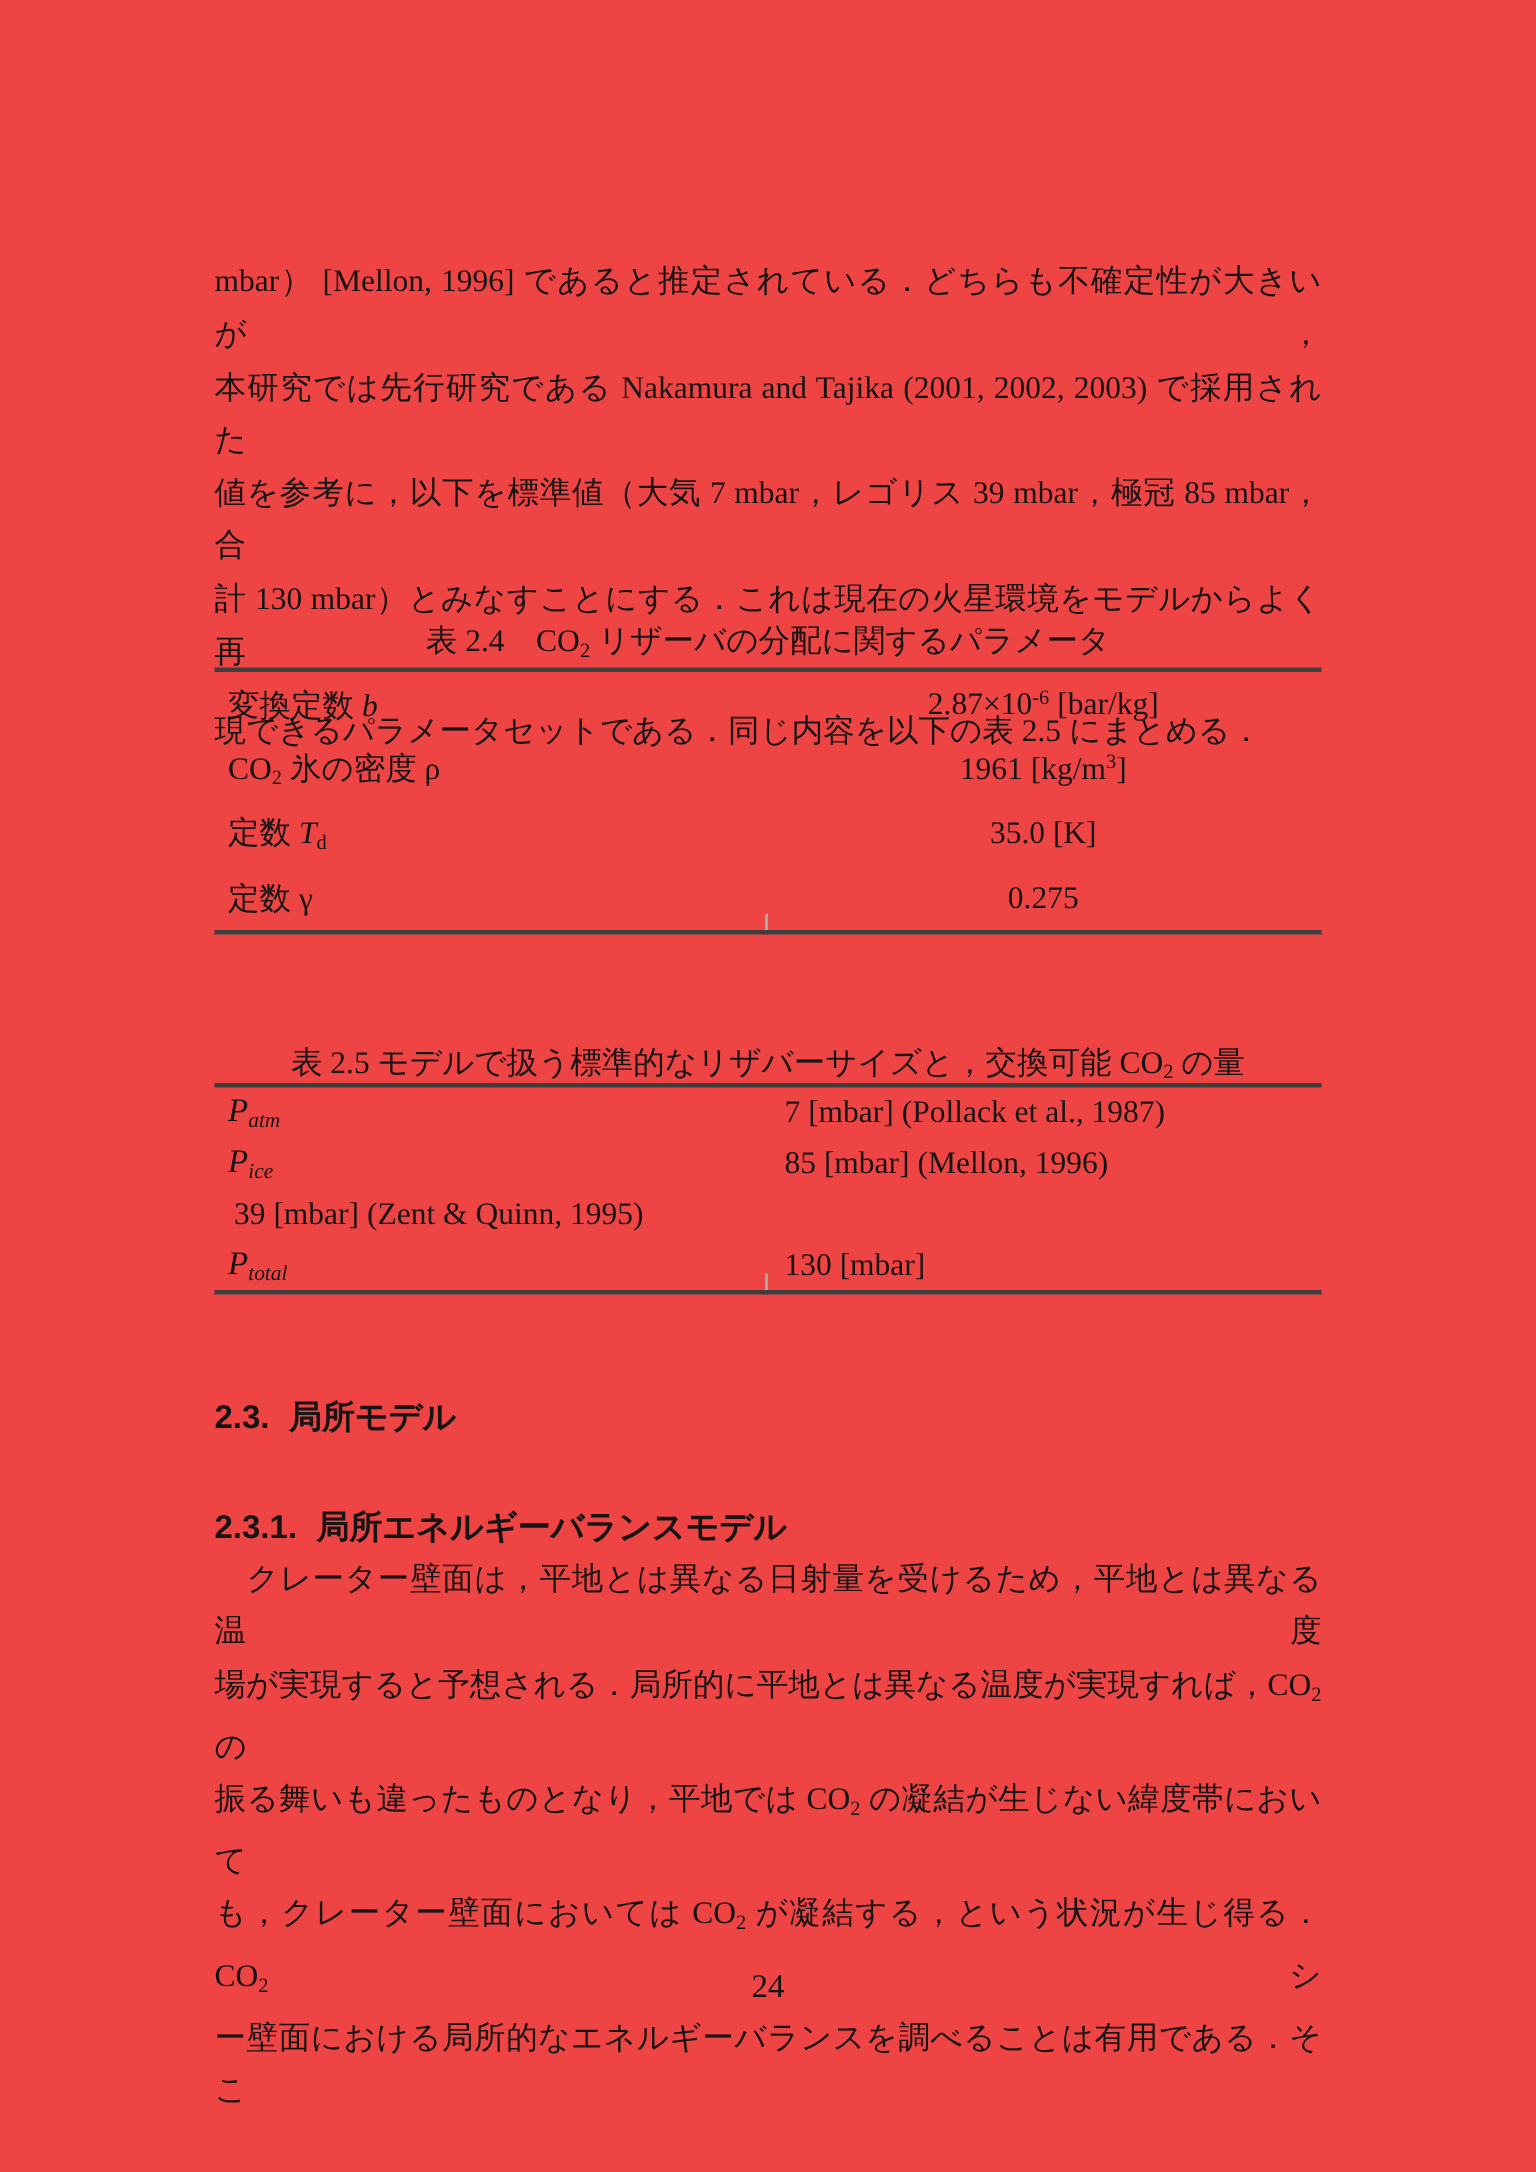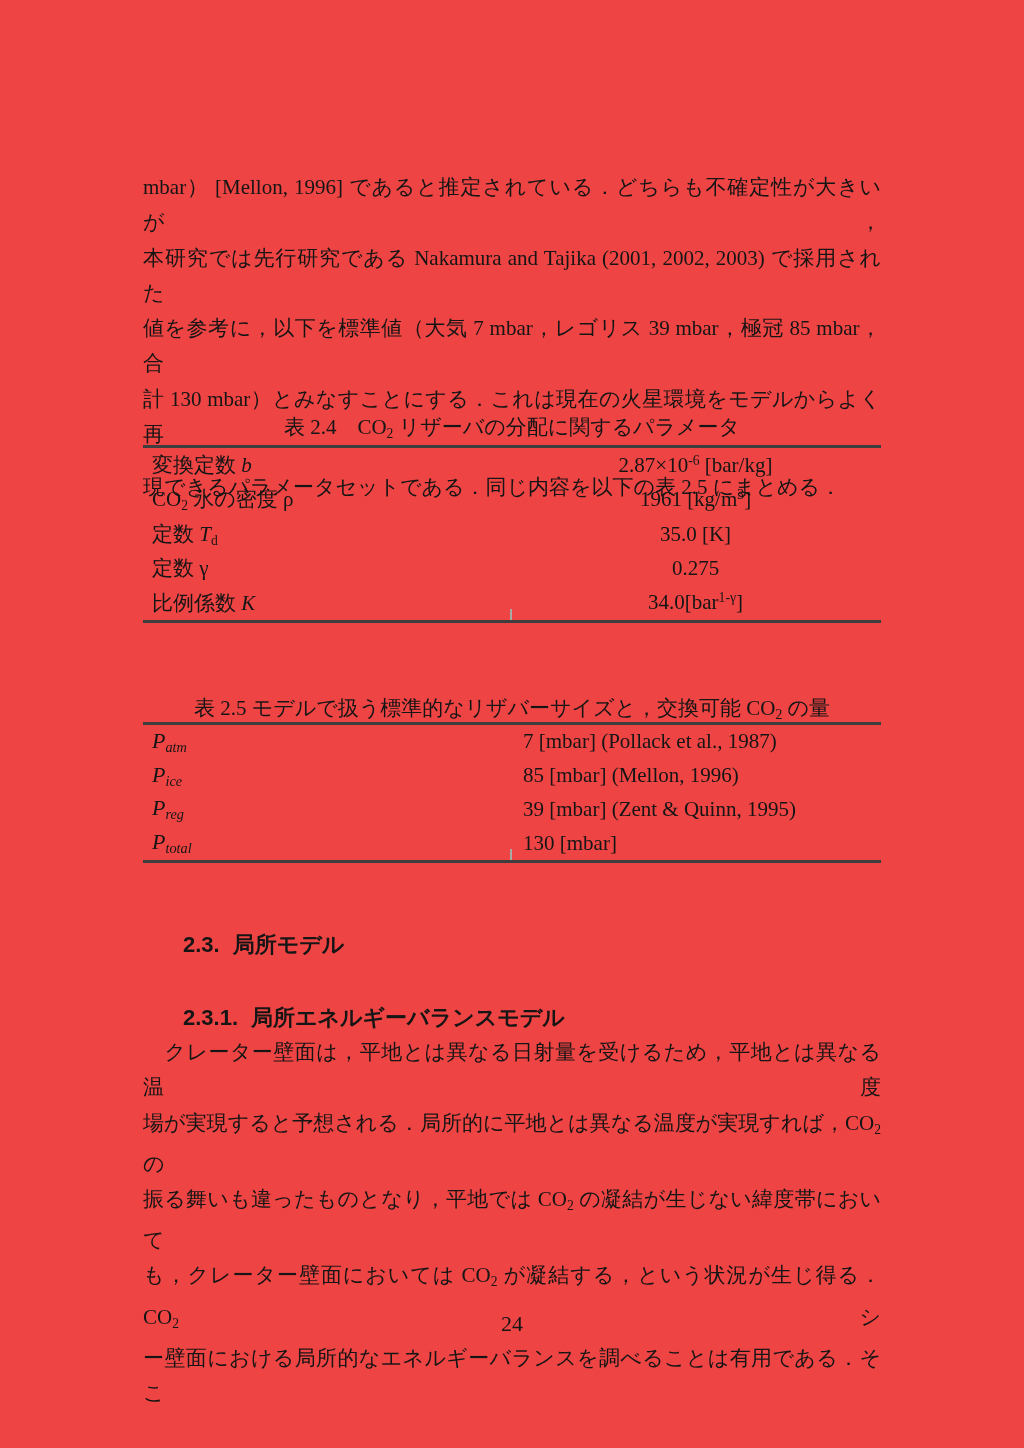--- a/index.html
+++ b/index.html
@@ -70,21 +70,20 @@
     height: 11px;
     background: #a8a8a8;
   }
   .heading {
     position: absolute;
     left: 143px;
     width: 738px;
     font-family: "Liberation Sans", "DejaVu Sans", sans-serif;
     font-weight: bold;
     font-size: 22px;
-    margin-left: 40px;
   }
   .h23 { top: 930px; }
   .h231 { top: 1003px; }
   .heading .sec-num { margin-right: 13px; }
   .page-number {
     position: absolute;
     left: 0;
     width: 1024px;
     top: 1311px;
     text-align: center;
@@ -122,44 +121,39 @@
         <div class="tcell-value"><span>1961 [kg/m</span><span class="seg-sup">3</span><span>]</span></div>
       </div>
       <div class="trow">
         <div class="tcell-label"><span>定数 </span><span class="seg-i">T</span><span class="seg-sub">d</span></div>
         <div class="tcell-value"><span>35.0 [K]</span></div>
       </div>
       <div class="trow">
         <div class="tcell-label"><span>定数 γ</span></div>
         <div class="tcell-value"><span>0.275</span></div>
       </div>
-      <div class="trow">
-        <div class="tcell-label"><span>比例係数 </span><span class="seg-i">K</span></div>
-        <div class="tcell-value"><span>34.0[bar</span><span class="seg-sup">1-γ</span><span>]</span></div>
-      </div>
     </div>
     <div class="tick"></div>
     <div class="rule rule-bottom"></div>
   </div>
 
   <div class="caption cap25"><span>表 2.5 モデルで扱う標準的なリザバーサイズと，交換可能 CO</span><span class="seg-sub">2</span><span> の量</span></div>
 
   <div class="tbl tbl25">
     <div class="rule rule-top"></div>
     <div class="rows">
       <div class="trow">
         <div class="tcell-label"><span class="seg-i">P</span><span class="seg-isub">atm</span></div>
         <div class="tcell-value"><span>7 [mbar] (Pollack et al., 1987)</span></div>
       </div>
       <div class="trow">
         <div class="tcell-label"><span class="seg-i">P</span><span class="seg-isub">ice</span></div>
         <div class="tcell-value"><span>85 [mbar] (Mellon, 1996)</span></div>
       </div>
       <div class="trow">
-        <div class="tcell-label"><span class="seg-i">P</span><span class="seg-isub">reg</span></div>
         <div class="tcell-value"><span>39 [mbar] (Zent &amp; Quinn, 1995)</span></div>
       </div>
       <div class="trow">
         <div class="tcell-label"><span class="seg-i">P</span><span class="seg-isub">total</span></div>
         <div class="tcell-value"><span>130 [mbar]</span></div>
       </div>
     </div>
     <div class="tick"></div>
     <div class="rule rule-bottom"></div>
   </div>

